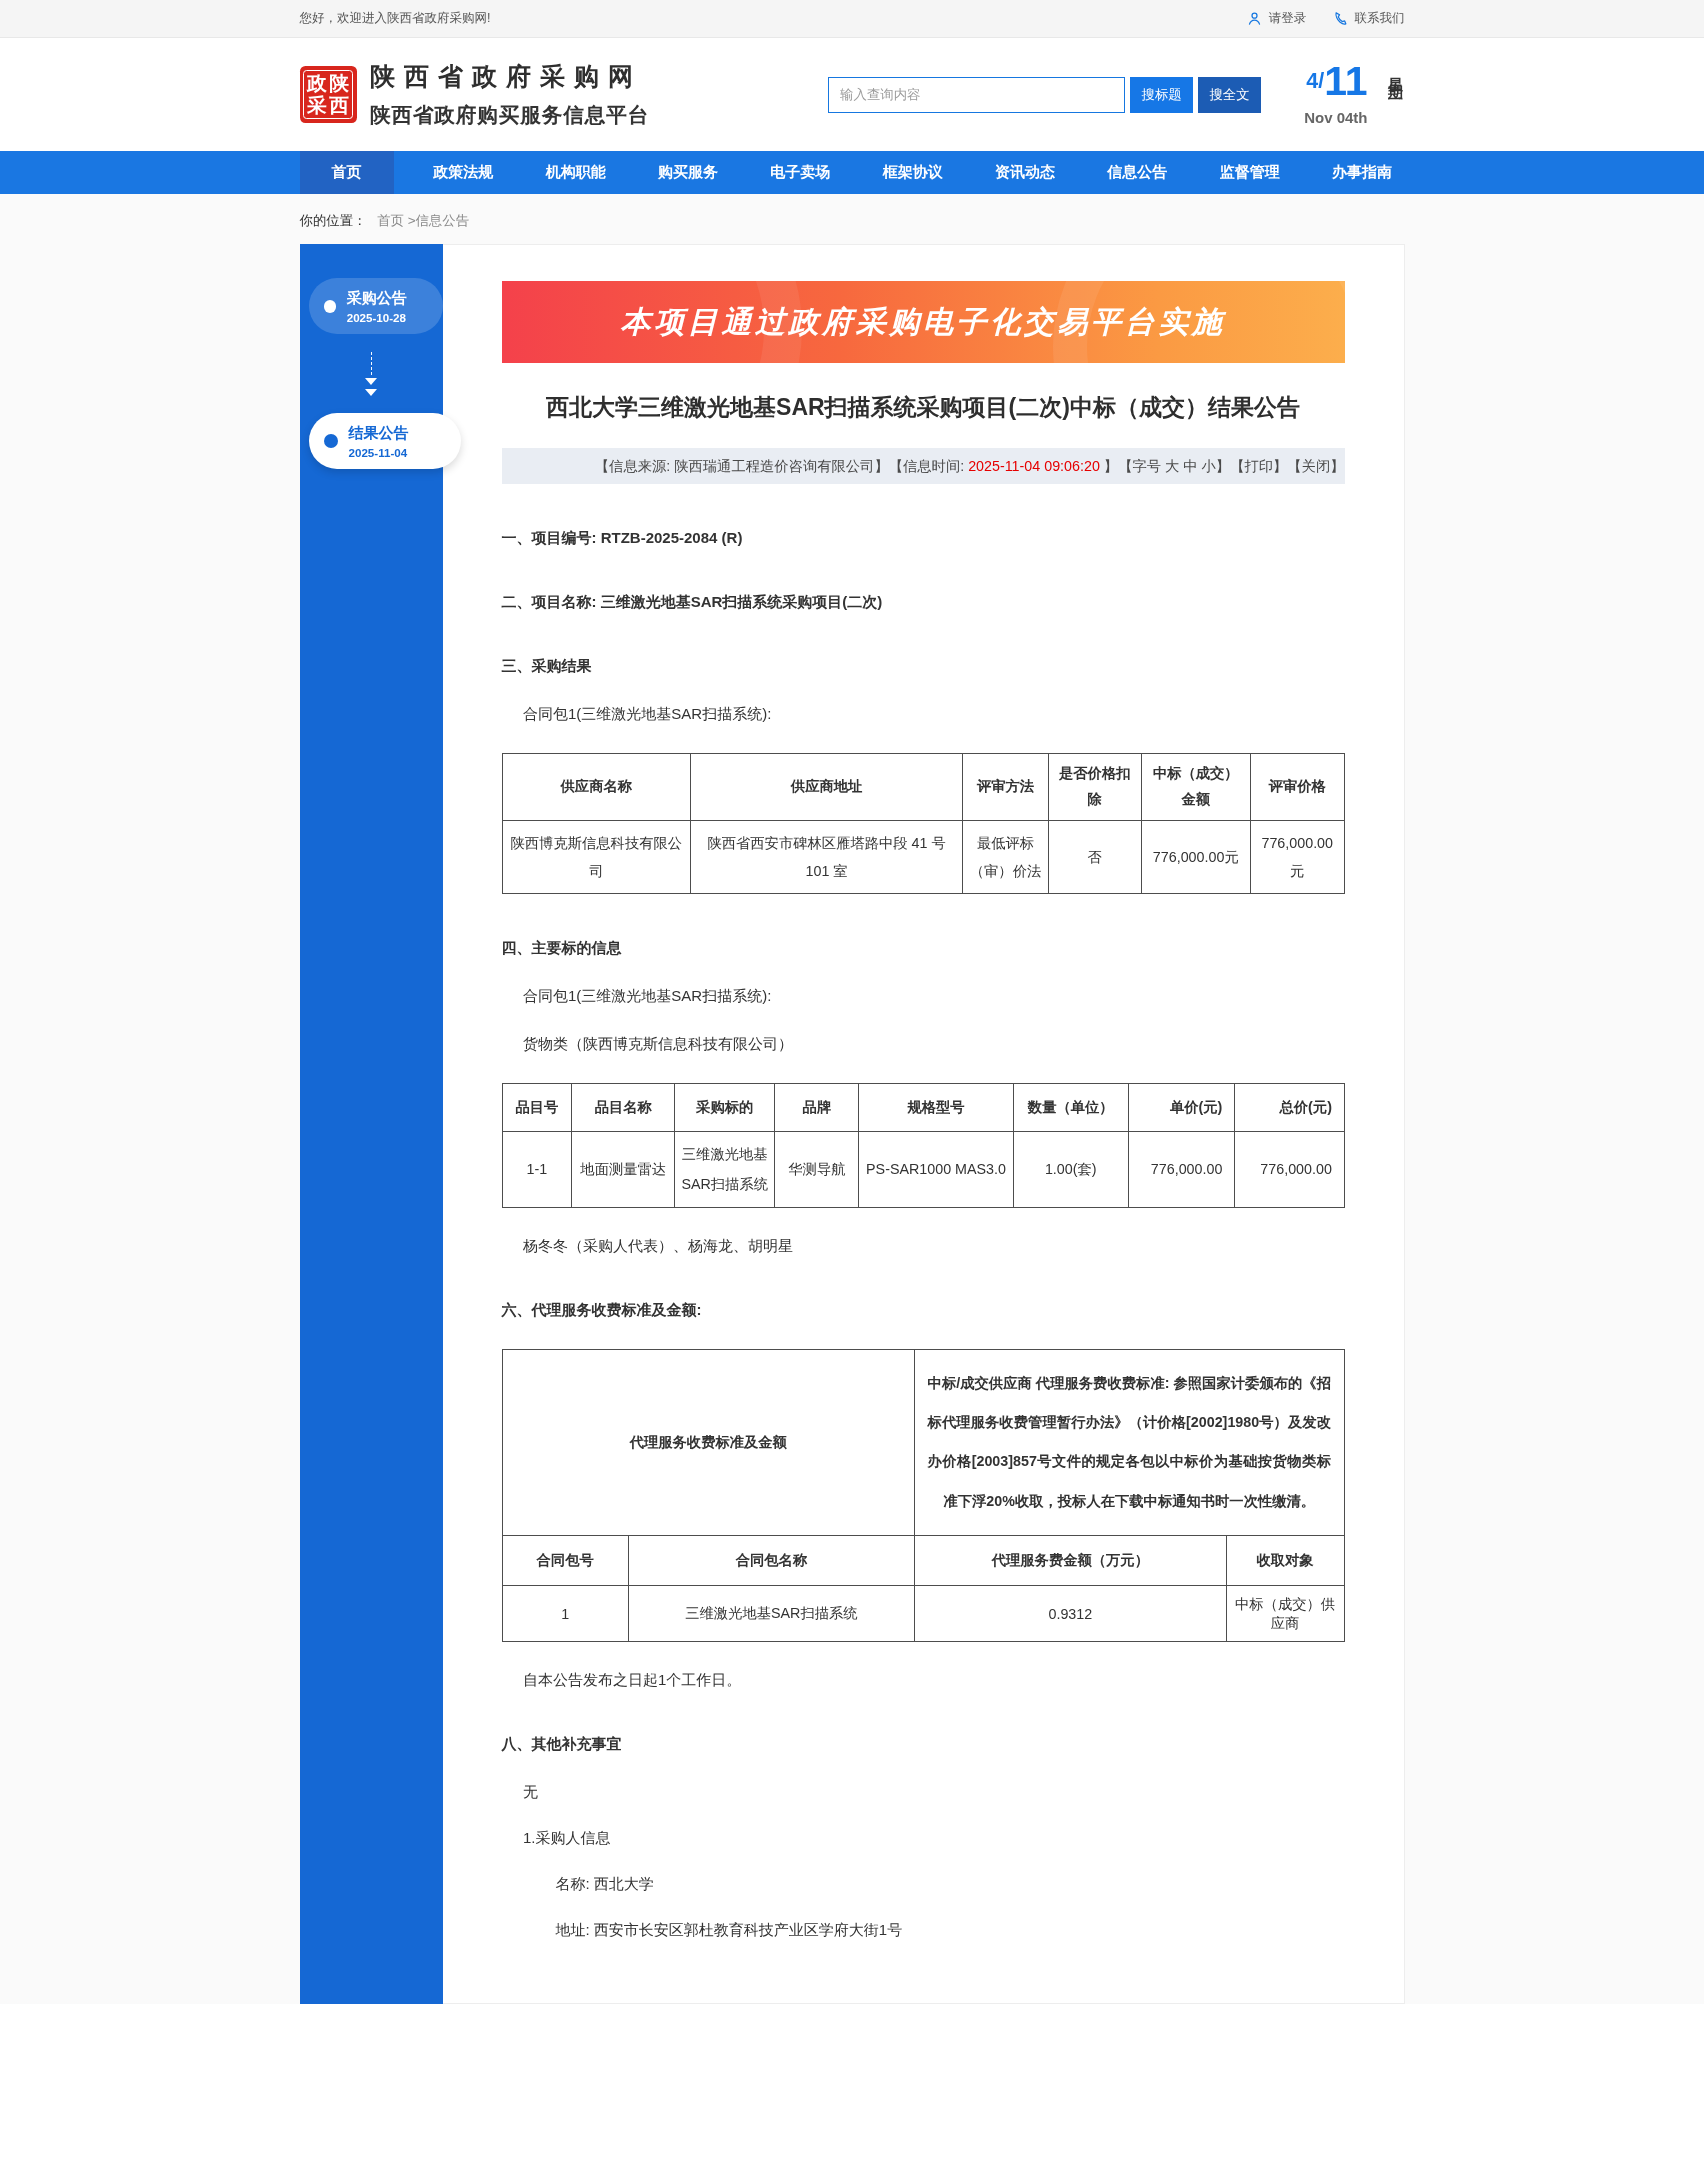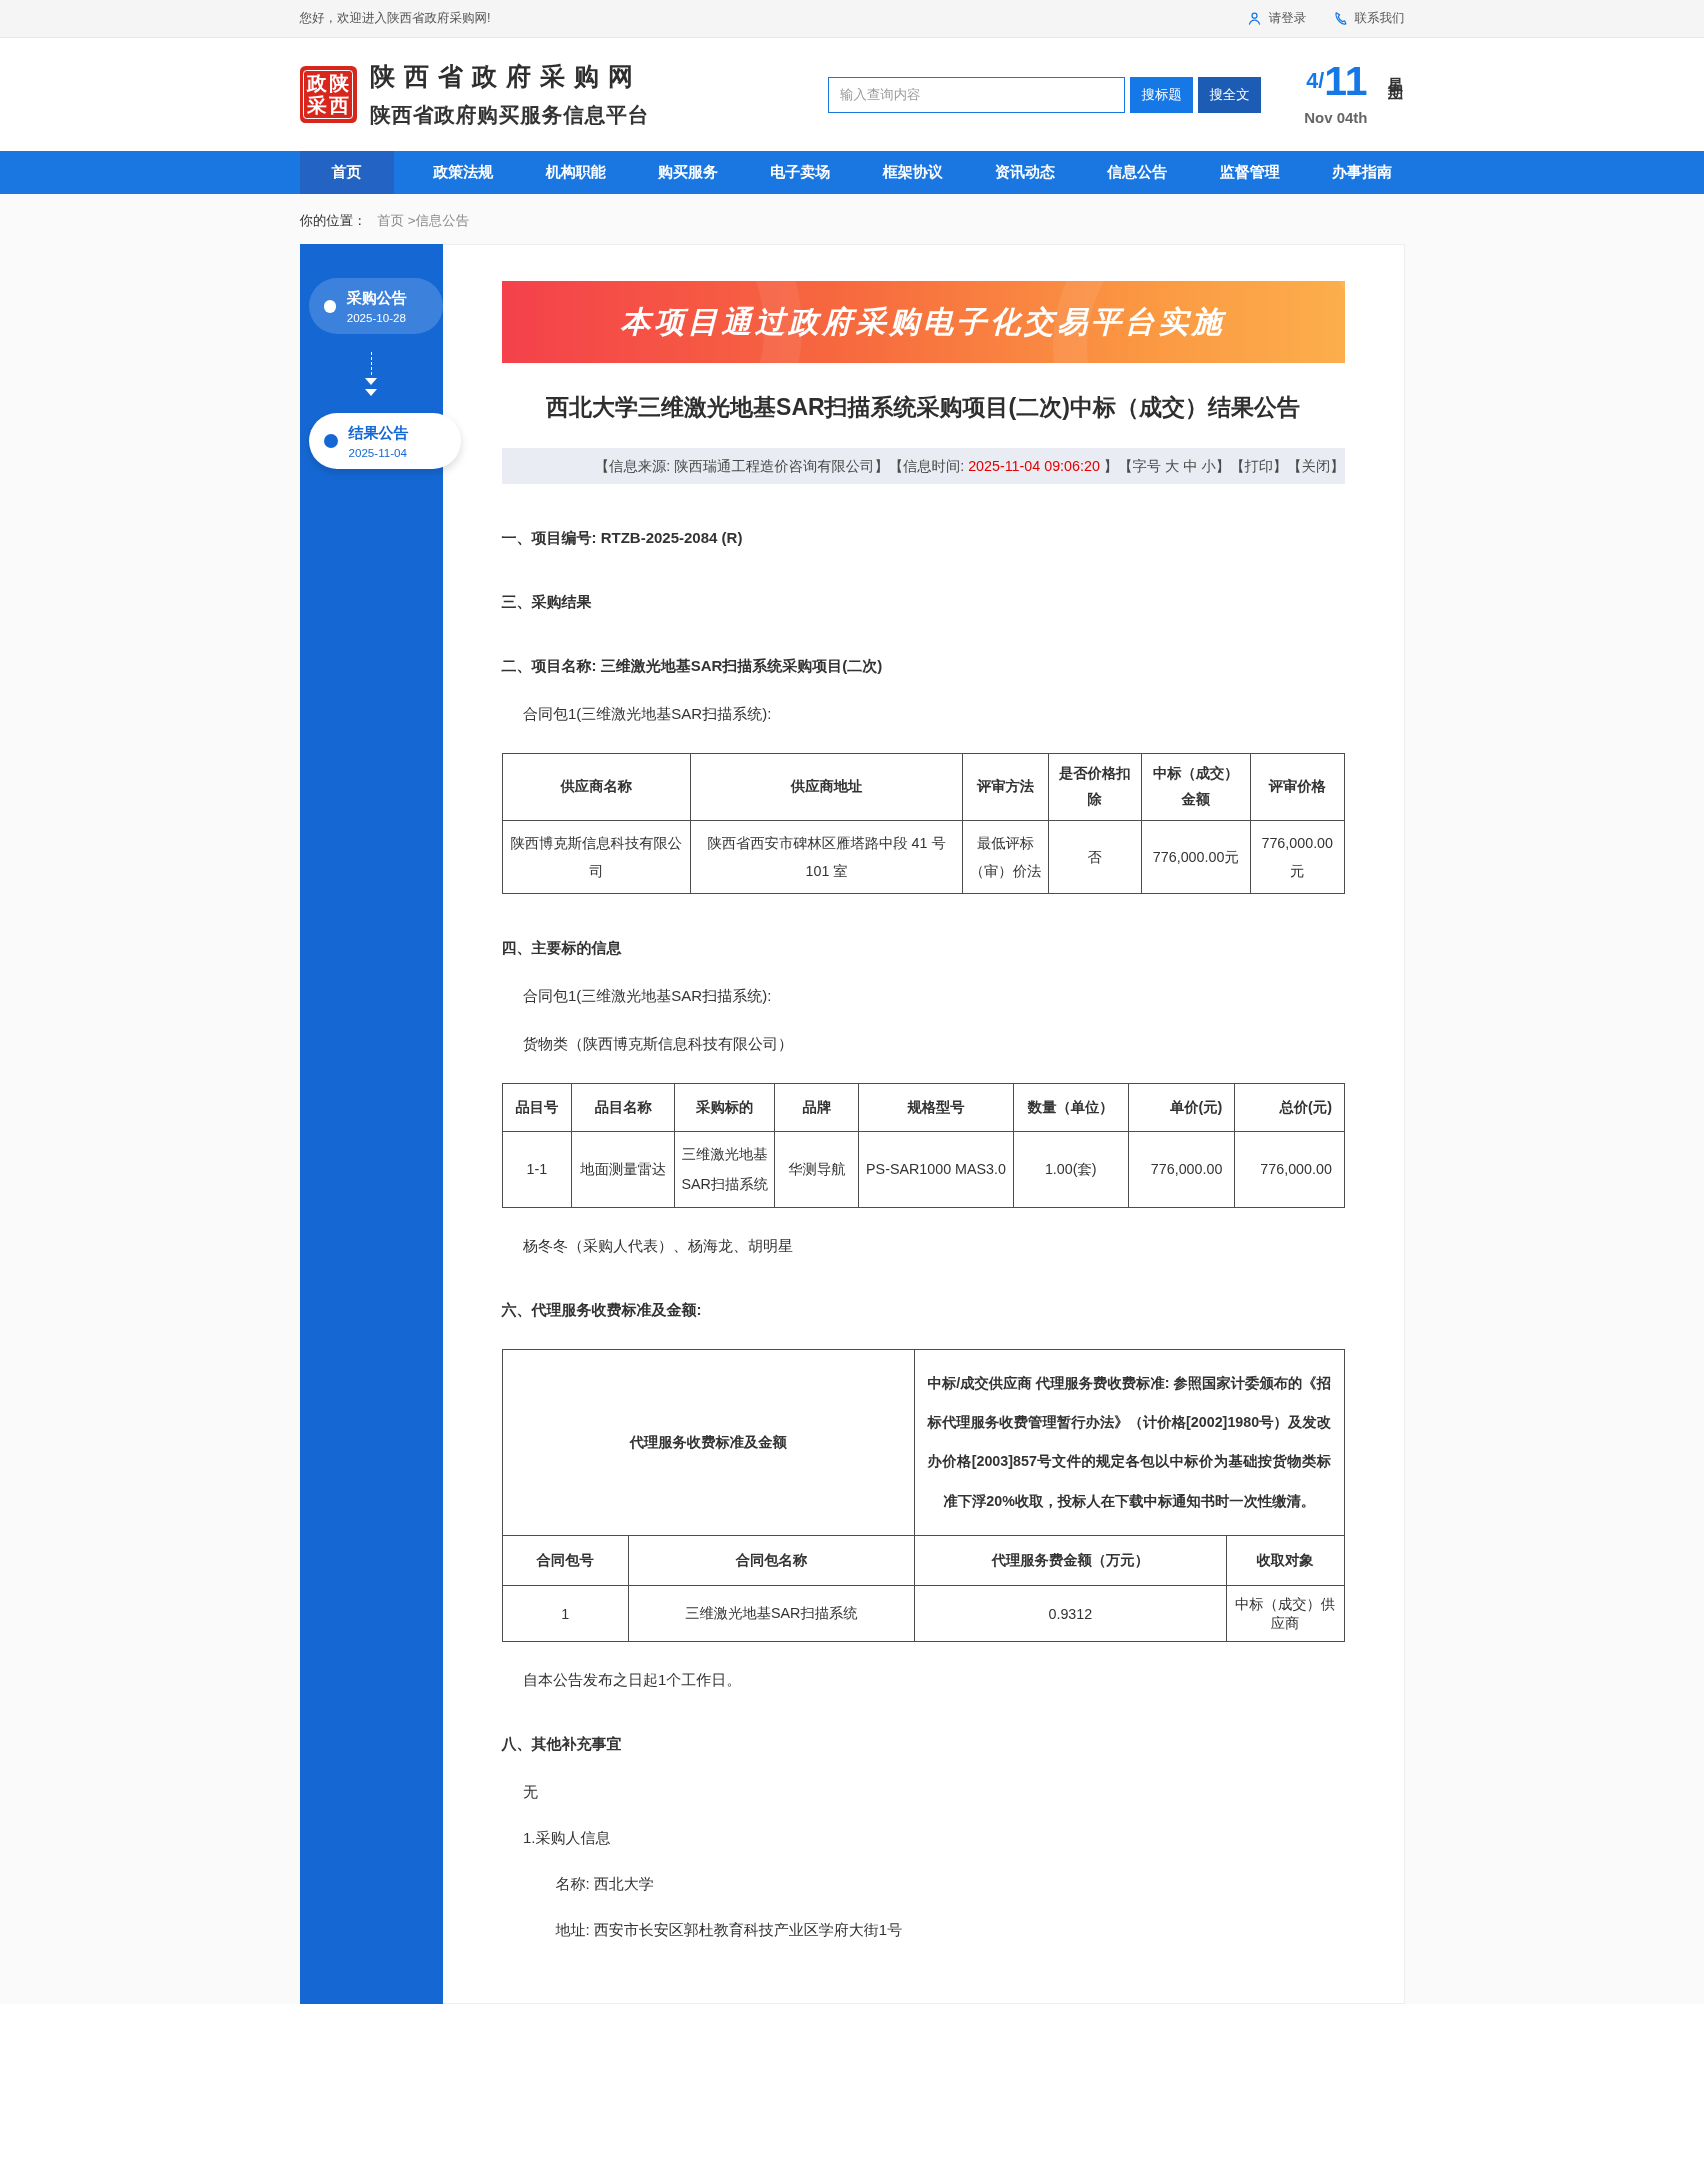--- a/index.html
+++ b/index.html
@@ -56,21 +56,21 @@
 
   
   .main-wrap { background:#fafafa; }
   .main { display:flex; align-items:stretch; }
   .sidebar { width:143px; flex-shrink:0; background:#1568d4; padding-top:34px; position:relative; z-index:2; }
   .side-item { width:134px; min-height:56px; margin-left:9px; border-radius:28px;
                background:rgba(255,255,255,0.17); display:flex; align-items:center;
                padding:6.3px 7.2px 6.3px 15px; cursor:pointer; }
   .side-item .dot { width:12.5px; height:12.5px; border-radius:50%; background:#fff; margin-right:10.7px; flex-shrink:0; }
   .side-item .t1 { font-size:15px; font-weight:bold; color:#fff; line-height:1.2; }
-  .side-item .t2 { font-size:11.6px; font-weight:normal; color:#fff; margin-top:4px; }
+  .side-item .t2 { font-size:11.6px; font-weight:bold; color:#fff; margin-top:4px; }
   .side-item.active { background:#fff; width:152px; box-shadow:0 3.6px 9px rgba(0,0,0,0.15); }
   .side-item.active .dot { background:#1568d4; width:14.3px; height:14.3px; }
   .side-item.active .t1, .side-item.active .t2 { color:#1568d4; }
   .side-arrow { height:79px; display:flex; flex-direction:column; align-items:center; justify-content:center; }
   .side-arrow .dash { width:0; height:23px; border-left:1.8px dashed rgba(255,255,255,0.95); }
   .side-arrow .tri { width:0; height:0; border-left:6.3px solid transparent; border-right:6.3px solid transparent;
                      border-top:7.2px solid #fff; margin-top:3.6px; }
 
   .panel { flex:1; background:#fff; border:0.9px solid #ededed; border-left:none; padding:0 59px 63px; z-index:1; }
 
@@ -225,22 +225,22 @@
             <span>【信息时间:</span>
             <span class="red">2025-11-04 09:06:20</span>
             <span>】</span>
           </span>
           <span class="mlink">【字号 大 中 小】</span>
           <span class="mlink">【打印】</span>
           <span class="mlink">【关闭】</span>
         </div>
 
         <div class="sec">一、项目编号: RTZB-2025-2084 (R)</div>
+        <div class="sec">二、项目名称: 三维激光地基SAR扫描系统采购项目(二次)</div>
         <div class="sec">三、采购结果</div>
-        <div class="sec">二、项目名称: 三维激光地基SAR扫描系统采购项目(二次)</div>
         <div class="sub">合同包1(三维激光地基SAR扫描系统):</div>
 
         <table class="t1">
           <colgroup>
               <col style="width:22.4%">
               <col style="width:32.3%">
               <col style="width:10.2%">
               <col style="width:11%">
               <col style="width:13%">
               <col style="width:11.1%">

